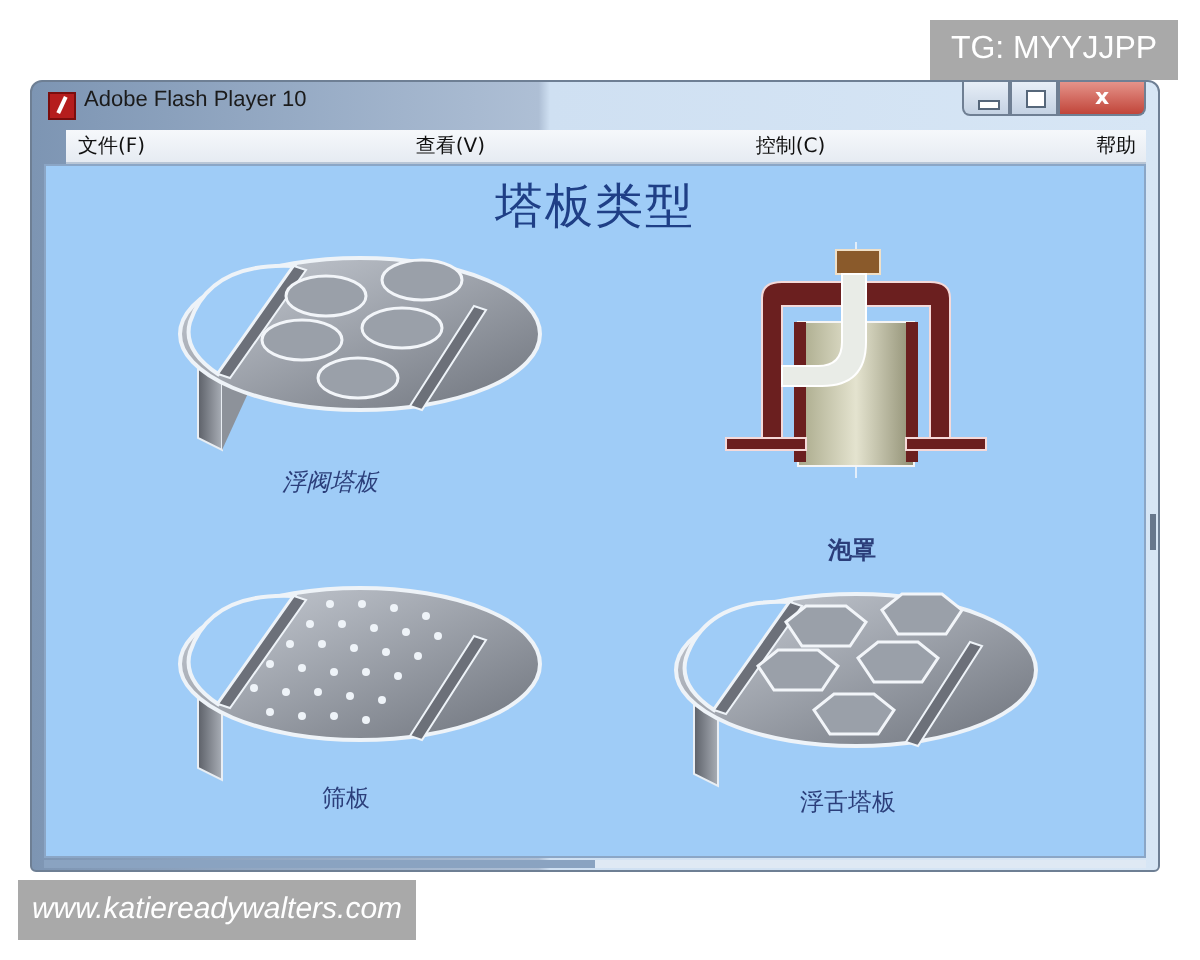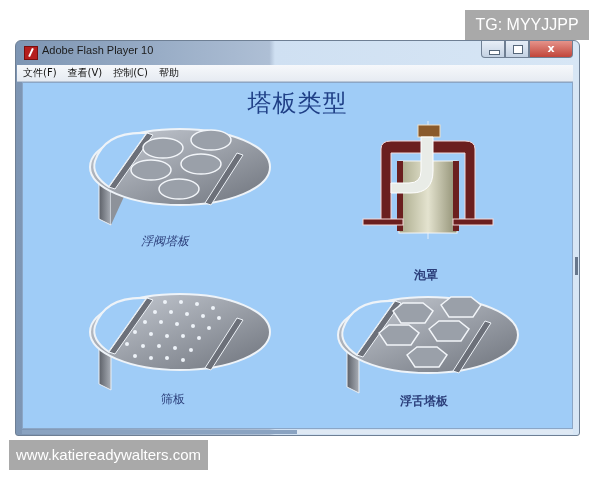--- a/index.html
+++ b/index.html
@@ -9,30 +9,30 @@
   .titlebar{position:absolute;left:0;top:0;right:0;height:22px;padding-left:40px;}
   .app-icon{position:absolute;left:8px;top:5px;width:12px;height:12px;background:#b51d1d;border:1px solid #7a0d0d;}
   .app-icon::after{content:"";position:absolute;left:5px;top:1px;width:2px;height:9px;background:#fff;transform:rotate(25deg);}
   .title-text{position:absolute;left:26px;top:3px;font-size:11px;color:#1b1b1b;font-family:"Liberation Sans",sans-serif;}
   .winbtns{position:absolute;right:6px;top:0;display:flex;}
   .wbtn{width:24px;height:17px;border:1px solid #6f7f93;border-top:none;background:linear-gradient(#e7eef7,#c4d2e3);box-sizing:border-box;position:relative;}
   .wbtn.min{border-radius:0 0 0 4px;}
   .wbtn.close{width:44px;background:linear-gradient(#e5938a,#c1453a);border-radius:0 0 4px 0;color:#fff;font-size:11px;text-align:center;line-height:15px;font-weight:bold;}
   .min-glyph{position:absolute;left:7px;top:9px;width:9px;height:3px;border:1px solid #56677a;background:#fff;}
   .max-glyph{position:absolute;left:7px;top:4px;width:8px;height:7px;border:1px solid #56677a;background:#fff;}
-  .menubar{position:absolute;left:1px;top:24px;right:6px;height:16px;background:linear-gradient(#f6f8fb,#e6ebf2);border-bottom:1px solid #b9c6d6;display:flex;align-items:center;}
+  .menubar{position:absolute;left:17px;top:24px;right:6px;height:16px;background:linear-gradient(#f6f8fb,#e6ebf2);border-bottom:1px solid #b9c6d6;display:flex;align-items:center;justify-content:space-between;}
   .menu-item{font-size:10px;color:#111;margin-left:6px;margin-right:5px;cursor:default;}
   .content{position:absolute;left:6px;top:41px;right:6px;bottom:6px;background:#9fccf7;border:1px solid #8ba6c6;overflow:hidden;}
   .page-title{position:absolute;left:0;right:0;top:4px;text-align:center;font-size:24px;color:#1f3f86;font-family:"DejaVu Serif",serif;letter-spacing:1px;}
   .tray{position:absolute;}
   .tray-label{position:absolute;font-size:12px;color:#2b3e7a;font-family:"DejaVu Serif",serif;white-space:nowrap;}
   .scroll-strip{position:absolute;right:0;top:41px;width:6px;bottom:6px;}
   .scroll-thumb{position:absolute;right:1px;top:175px;width:3px;height:18px;background:#67778c;}
   .bottom-strip{position:absolute;left:6px;bottom:1px;right:6px;height:4px;background:linear-gradient(90deg,#8aa3c1 0%,#8aa3c1 50%,#dfe9f4 50%,#dfe9f4 100%);}
-  .url-badge{position:absolute;left:9px;top:440px;width:199px;height:30px;background:#a9a9a9;color:#fff;font-family:"Liberation Sans",sans-serif;font-size:15px;line-height:30px;text-align:center;}
+  .url-badge{position:absolute;left:9px;top:440px;width:199px;height:30px;background:#a9a9a9;color:#fff;font-family:"Liberation Sans",sans-serif;font-size:15px;line-height:30px;text-align:center;font-style:italic;}
 </style>
 </head>
 <body>
 
 <div class="tg-badge">TG: MYYJJPP</div>
 
 <div class="window">
   <div class="titlebar">
     <div class="app-icon"></div>
     <div class="title-text">Adobe Flash Player 10</div>
@@ -158,21 +158,21 @@
         <polygon points="152,30 158,32 126,82 120,80" fill="#6c7079" stroke="#eef3f8" stroke-width="1"></polygon>
         <g fill="#9aa0a9" stroke="#f2f5f9" stroke-width="1.5">
           <polygon points="60,20 70,12 90,12 100,20 92,32 68,32"></polygon>
           <polygon points="108,14 118,6 138,6 148,14 140,26 116,26"></polygon>
           <polygon points="46,42 56,34 76,34 86,42 78,54 54,54"></polygon>
           <polygon points="96,38 106,30 126,30 136,38 128,50 104,50"></polygon>
           <polygon points="74,64 84,56 104,56 114,64 106,76 82,76"></polygon>
         </g>
       </svg>
     </div>
-    <div class="tray-label" style="left:377px;top:310px;font-weight:bold;">浮舌塔板</div>
+    <div class="tray-label" style="left:377px;top:310px;">浮舌塔板</div>
 
   </div>
 
   <div class="scroll-strip">
     <div class="scroll-thumb"></div>
   </div>
   <div class="bottom-strip"></div>
 </div>
 
 <div class="url-badge">www.katiereadywalters.com</div>

